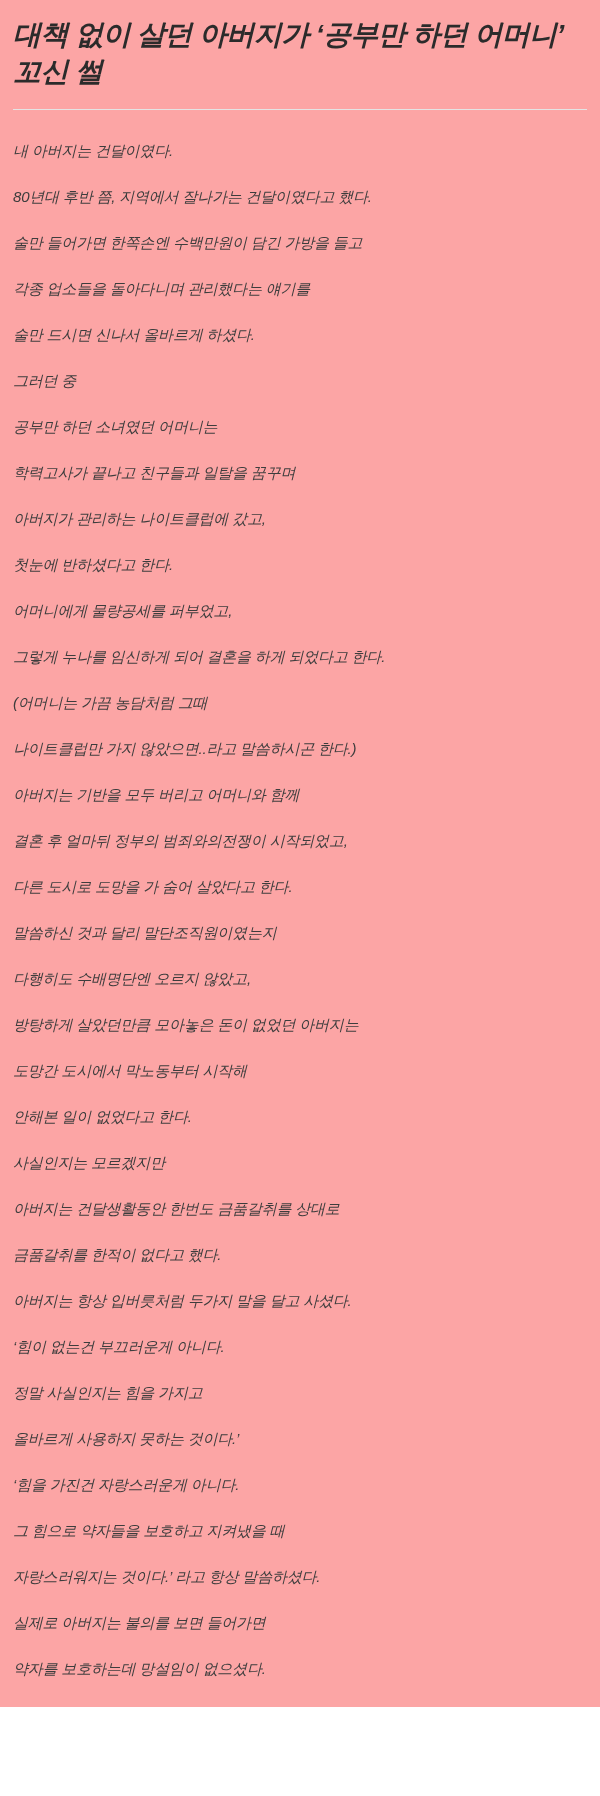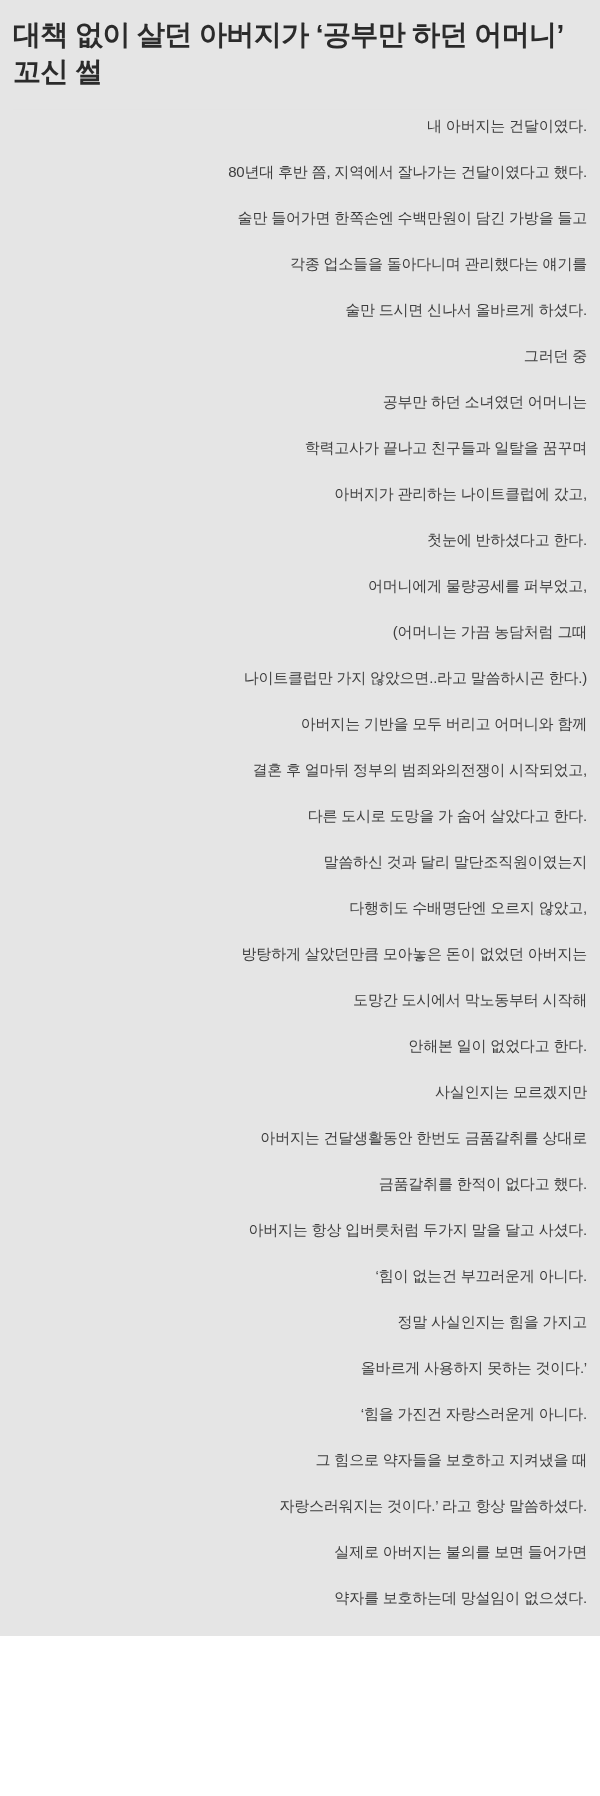--- a/index.html
+++ b/index.html
@@ -9,41 +9,41 @@
   }
   body {
     width: 600px;
     font-family: "Liberation Sans", "DejaVu Sans", sans-serif;
     -webkit-font-smoothing: antialiased;
   }
   .page {
     width: 600px;
     box-sizing: border-box;
     padding: 16px 13px 30px 13px;
-    background: #e5e5e5;
+    background: #fca5a5;
+    font-style: italic;
   }
   .post-title {
     margin: 0 0 19px 0;
     font-size: 28px;
     line-height: 37px;
     font-weight: 700;
     color: #2b2b2b;
     letter-spacing: -0.6px;
     word-break: break-all;
   }
   .title-divider {
     border: none;
     border-top: 1px solid #e4e4e4;
     margin: 0 0 0 0;
     height: 0;
   }
   .post-body {
-    margin-top: 7px;
+    margin-top: 32px;
     word-break: break-all;
-    text-align: right;
   }
   .post-body p {
     margin: 0 0 29px 0;
     font-size: 15px;
     line-height: 17px;
     font-weight: 400;
     color: #3d3d3d;
     letter-spacing: -0.2px;
   }
   .post-body p:last-child {
@@ -64,20 +64,21 @@
       <p>80년대 후반 쯤, 지역에서 잘나가는 건달이였다고 했다.</p>
       <p>술만 들어가면 한쪽손엔 수백만원이 담긴 가방을 들고</p>
       <p>각종 업소들을 돌아다니며 관리했다는 얘기를</p>
       <p>술만 드시면 신나서 올바르게 하셨다.</p>
       <p>그러던 중</p>
       <p>공부만 하던 소녀였던 어머니는</p>
       <p>학력고사가 끝나고 친구들과 일탈을 꿈꾸며</p>
       <p>아버지가 관리하는 나이트클럽에 갔고,</p>
       <p>첫눈에 반하셨다고 한다.</p>
       <p>어머니에게 물량공세를 퍼부었고,</p>
+      <p>그렇게 누나를 임신하게 되어 결혼을 하게 되었다고 한다.</p>
       <p>(어머니는 가끔 농담처럼 그때</p>
       <p>나이트클럽만 가지 않았으면..라고 말씀하시곤 한다.)</p>
       <p>아버지는 기반을 모두 버리고 어머니와 함께</p>
       <p>결혼 후 얼마뒤 정부의 범죄와의전쟁이 시작되었고,</p>
       <p>다른 도시로 도망을 가 숨어 살았다고 한다.</p>
       <p>말씀하신 것과 달리 말단조직원이였는지</p>
       <p>다행히도 수배명단엔 오르지 않았고,</p>
       <p>방탕하게 살았던만큼 모아놓은 돈이 없었던 아버지는</p>
       <p>도망간 도시에서 막노동부터 시작해</p>
       <p>안해본 일이 없었다고 한다.</p>

